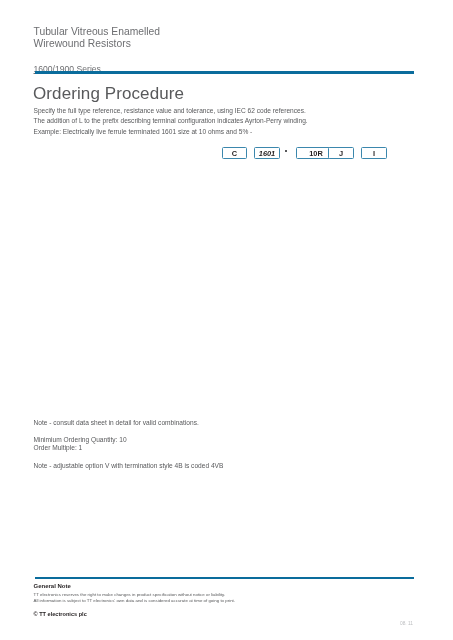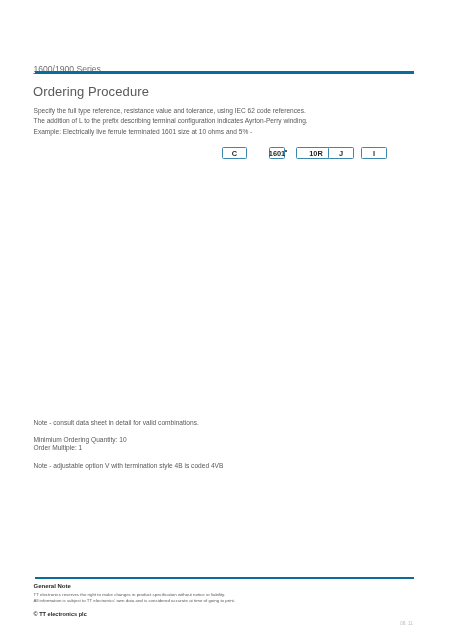--- a/index.html
+++ b/index.html
@@ -3,52 +3,56 @@
 <meta charset="utf-8">
 <style>
   html,body{margin:0;padding:0;}
   body{width:453px;height:640px;background:#ffffff;font-family:"Liberation Sans",sans-serif;color:#58595b;overflow:hidden;}
   .page{position:absolute;left:0;top:0;width:453px;height:640px;}
   
   .hdr-title{position:absolute;left:33.5px;top:25.5px;font-size:10.3px;line-height:12.2px;color:#6d6e71;font-weight:400;}
   .hdr-series{position:absolute;left:33.5px;top:64px;font-size:8.6px;color:#6d6e71;text-decoration:underline;}
   .rule-top{position:absolute;left:35px;top:71px;width:379px;height:2.6px;background:#0a6c9c;}
   .rule-bot{position:absolute;left:35px;top:577px;width:379px;height:2.4px;background:#0a6c9c;}
-  h1.sect{position:absolute;left:33px;top:84px;margin:0;font-size:13px;font-weight:400;color:#58595b;letter-spacing:.1px;}
+  h1.sect{position:absolute;left:33px;top:84px;margin:0;font-size:17px;font-weight:400;color:#58595b;letter-spacing:.1px;}
   .intro{position:absolute;left:33.5px;top:105.5px;font-size:6.6px;line-height:10.5px;color:#58595b;}
   
   .codebox{position:absolute;border:1px solid #3b87ad;border-radius:1.5px;
     font-size:7.4px;font-weight:bold;color:#231f20;display:flex;align-items:center;justify-content:center;
     background:#fff;box-sizing:border-box;top:147px;height:12px;}
   .sepdot{position:absolute;top:150px;left:285px;width:2px;height:2px;background:#58595b;}
   .note{position:absolute;left:33.5px;font-size:6.6px;line-height:10.4px;color:#58595b;white-space:pre-line;}
   
   .fnote-h{position:absolute;left:33.5px;top:583px;font-size:6px;font-weight:bold;color:#231f20;}
   .fnote{position:absolute;left:33.5px;top:592px;font-size:4.4px;line-height:6.4px;color:#58595b;}
   .fcopy{position:absolute;left:33.5px;top:611px;font-size:5.6px;font-weight:bold;color:#231f20;}
   .pageno{position:absolute;left:400px;top:621px;font-size:4.8px;color:#bcbec0;}
 </style>
 </head>
 <body>
 
 <div class="page">
 
+  <div class="hdr-title">
+    <div>Tubular Vitreous Enamelled</div>
+    <div>Wirewound Resistors</div>
+  </div>
   <div class="hdr-series">1600/1900 Series</div>
   <div class="rule-top"></div>
 
   <h1 class="sect">Ordering Procedure</h1>
   <div class="intro">
     <div>Specify the full type reference, resistance value and tolerance, using IEC 62 code references.</div>
     <div>The addition of L to the prefix describing terminal configuration indicates Ayrton-Perry winding.</div>
     <div>Example: Electrically live ferrule terminated 1601 size at 10 ohms and 5% -</div>
   </div>
 
   <div id="diagram">
       <div class="codebox" style="left: 222px; width: 25px;">C</div>
-      <div class="codebox" style="left: 269px; width: 16px;">1601</div>
+      <div class="codebox" style="left: 254px; width: 26px; font-style: italic;">1601</div>
       <div class="codebox" style="left: 296px; width: 40px;">10R</div>
       <div class="codebox" style="left: 328px; width: 26px;">J</div>
       <div class="codebox" style="left: 361px; width: 26px;">I</div>
       <div class="sepdot"></div>
     </div>
 
   <div class="note" style="top:417.5px">Note - consult data sheet in detail for valid combinations.</div>
   <div class="note" style="top:435px">Minimium Ordering Quantity: 10</div>
   <div class="note" style="top:443.3px">Order Multiple: 1</div>
   <div class="note" style="top:461px">Note - adjustable option V with termination style 4B is coded 4VB</div>

